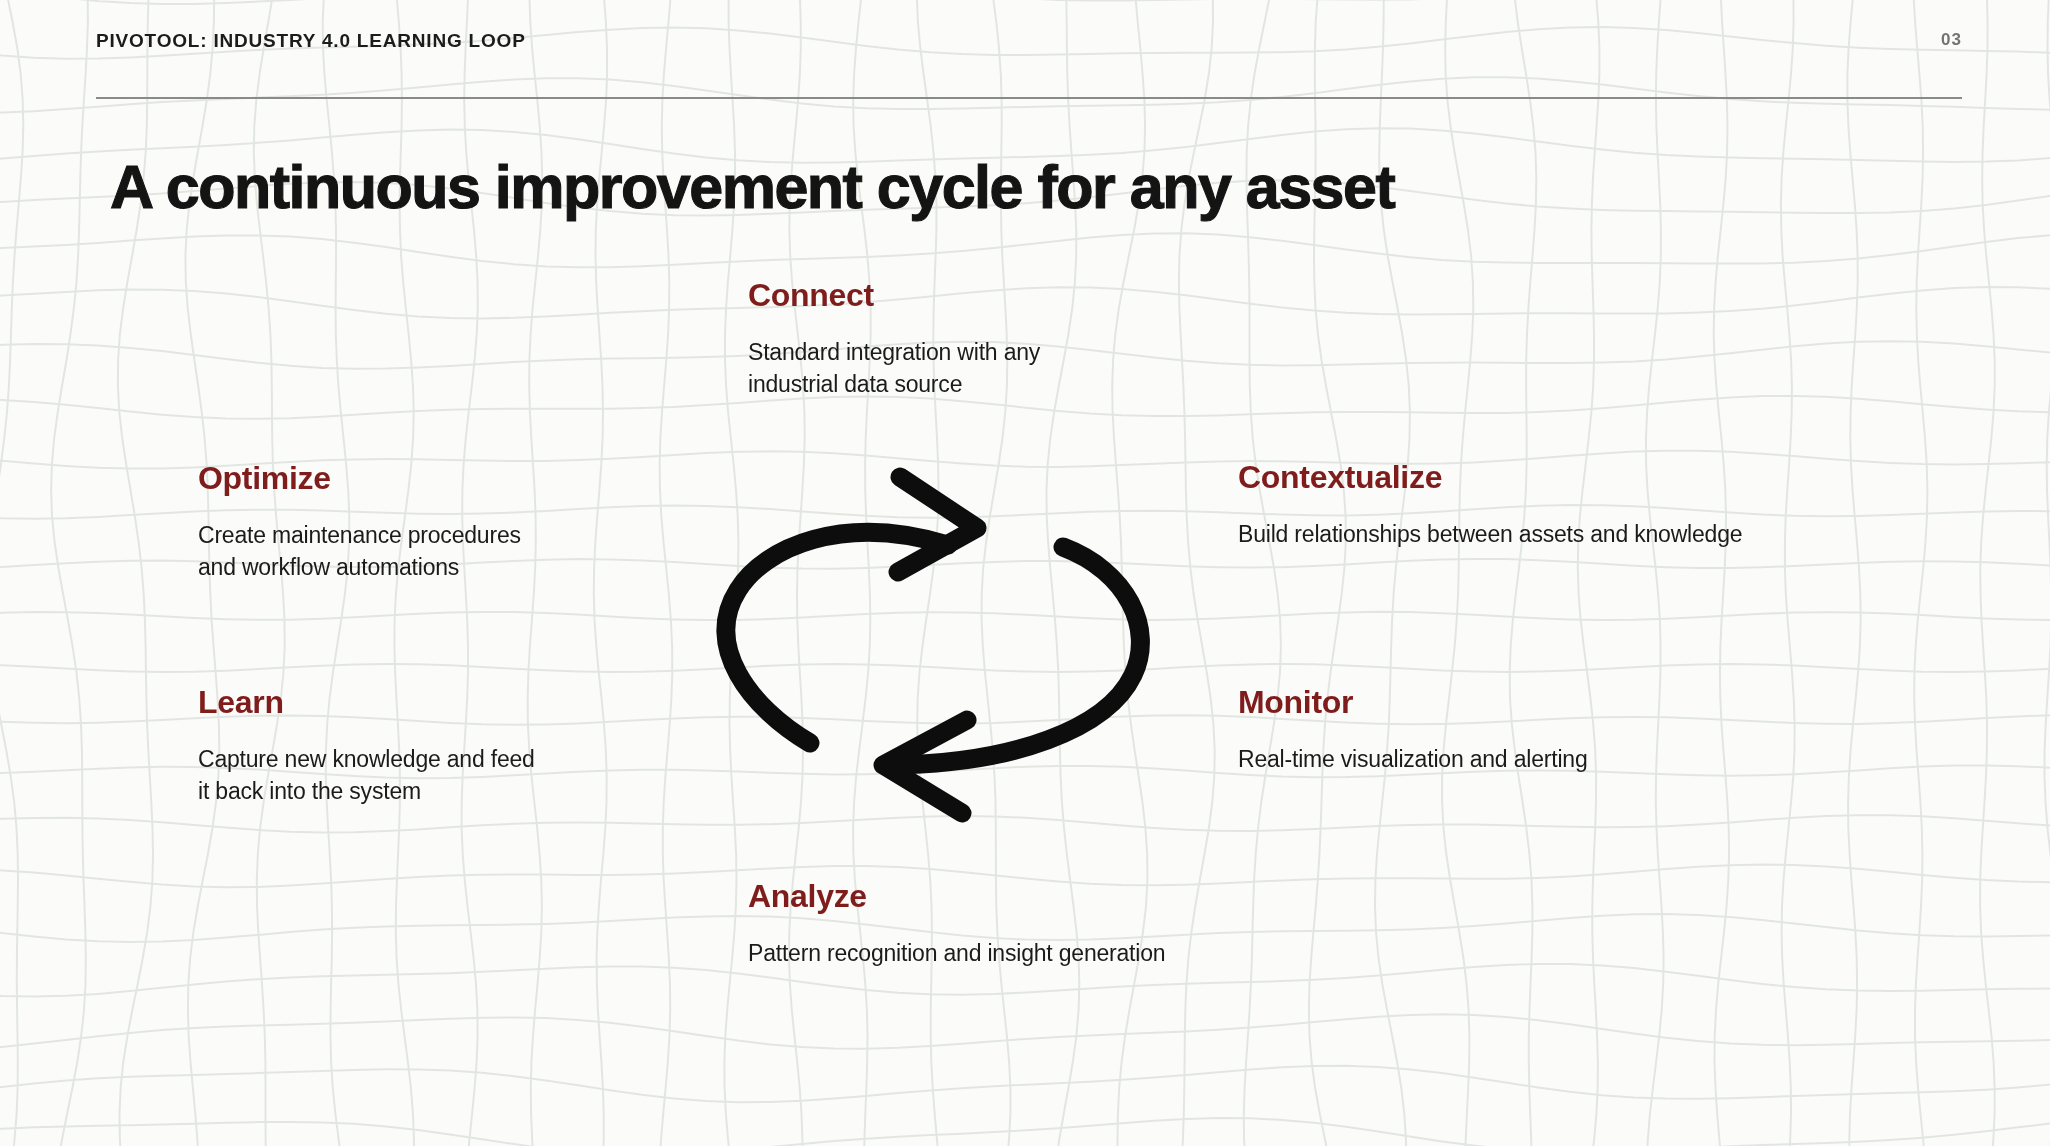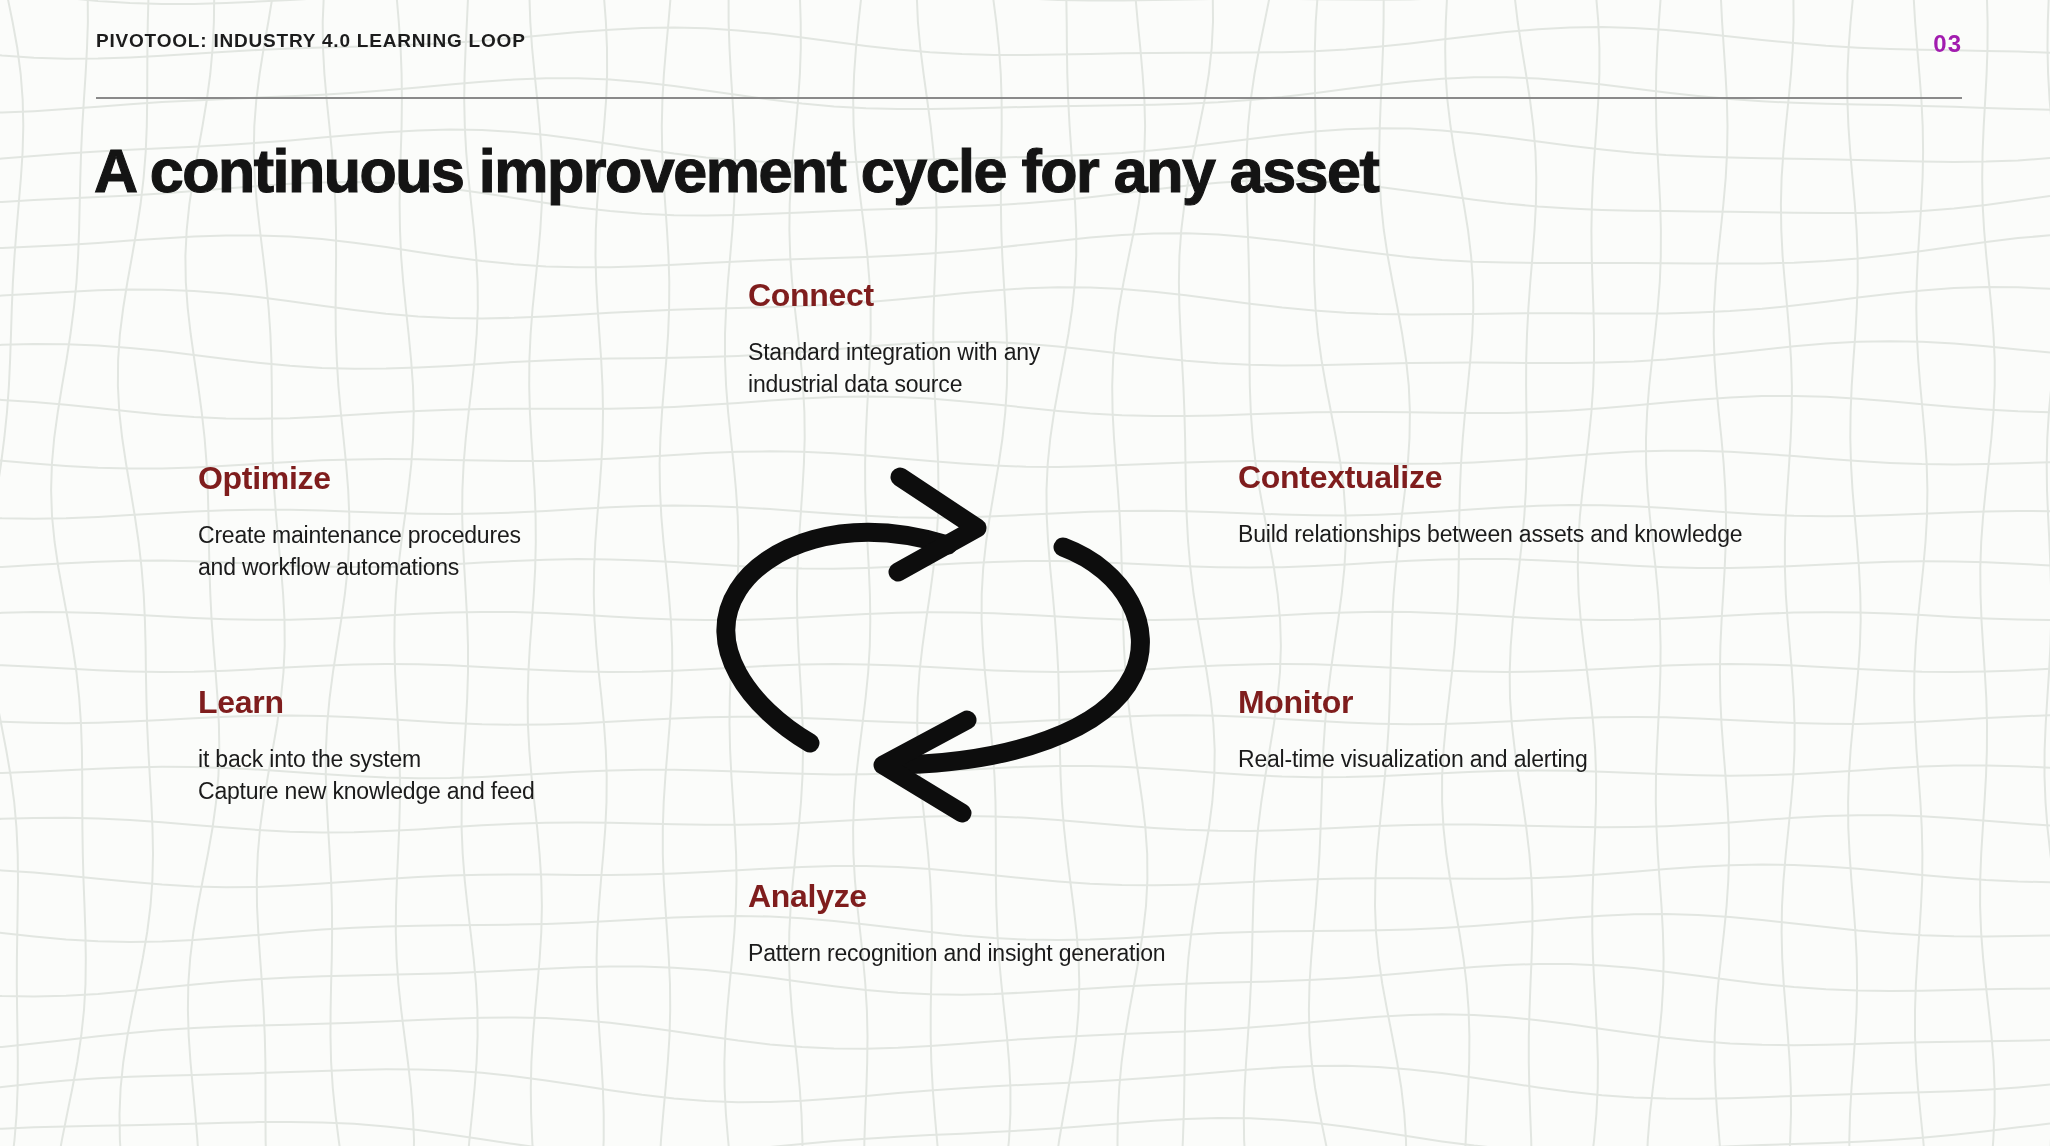--- a/index.html
+++ b/index.html
@@ -12,29 +12,29 @@
   .slide{position:absolute;inset:0;border-radius:10px;}
   #grid-bg{position:absolute;left:0;top:0;width:2050px;height:1146px;display:block;}
 
   .hdr-label{
     position:absolute;left:96px;top:30px;
     font-size:19px;font-weight:700;letter-spacing:.8px;
     color:#1c1c1c;white-space:nowrap;
   }
   .hdr-page{
     position:absolute;right:88px;top:30px;
-    font-size:24px;font-weight:700;letter-spacing:1px;
-    color:#a21caf;
+    font-size:17px;font-weight:700;letter-spacing:1px;
+    color:#737373;
   }
   .hdr-divider{
     position:absolute;left:96px;top:97px;width:1866px;height:2px;
     background:#8a8a8a;
   }
   .slide-title{
-    position:absolute;left:94px;top:138px;margin:0;
+    position:absolute;left:94px;top:138px;margin:16px;
     font-size:61px;line-height:66px;font-weight:700;
     letter-spacing:-1.5px;color:#141414;
     -webkit-text-stroke:1.1px #141414;
     white-space:nowrap;
   }
   .step{position:absolute;}
   .step h2{
     margin:0;font-size:32px;line-height:38px;font-weight:700;
     letter-spacing:-.3px;color:#7f1d1d;white-space:nowrap;
   }
@@ -144,22 +144,22 @@
     <h2>Optimize</h2>
     <p class="desc">
       <span class="line">Create maintenance procedures</span>
       <span class="line">and workflow automations</span>
     </p>
   </section>
 
   <section class="step" id="step-learn">
     <h2>Learn</h2>
     <p class="desc">
+      <span class="line">Capture new knowledge and feed</span>
       <span class="line">it back into the system</span>
-      <span class="line">Capture new knowledge and feed</span>
     </p>
   </section>
 
   <section class="step" id="step-contextualize">
     <h2>Contextualize</h2>
     <p class="desc">
       <span class="line">Build relationships between assets and knowledge</span>
     </p>
   </section>
 

